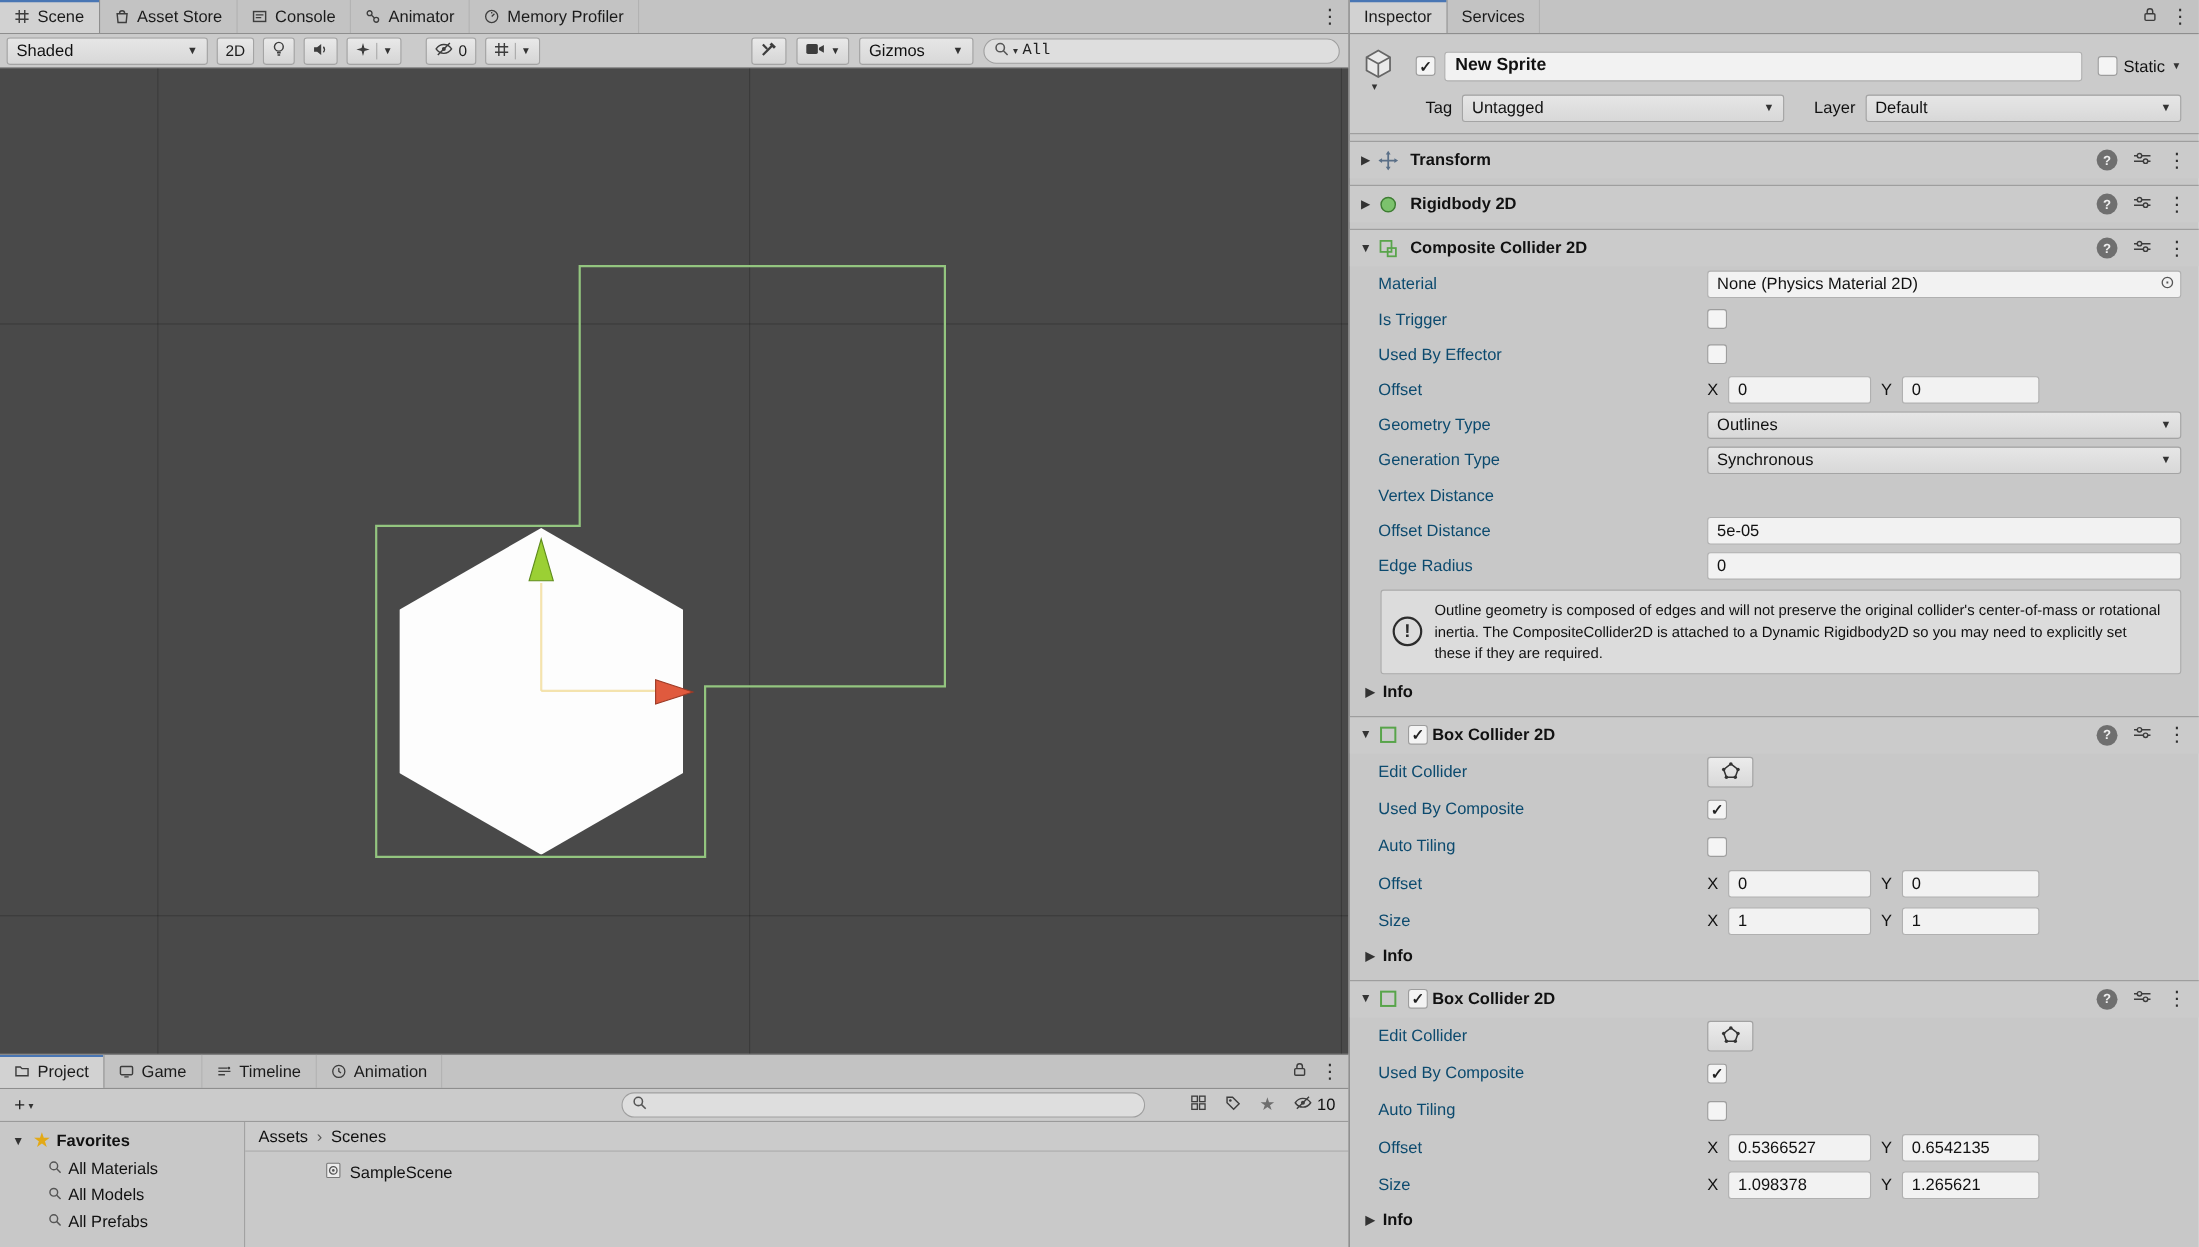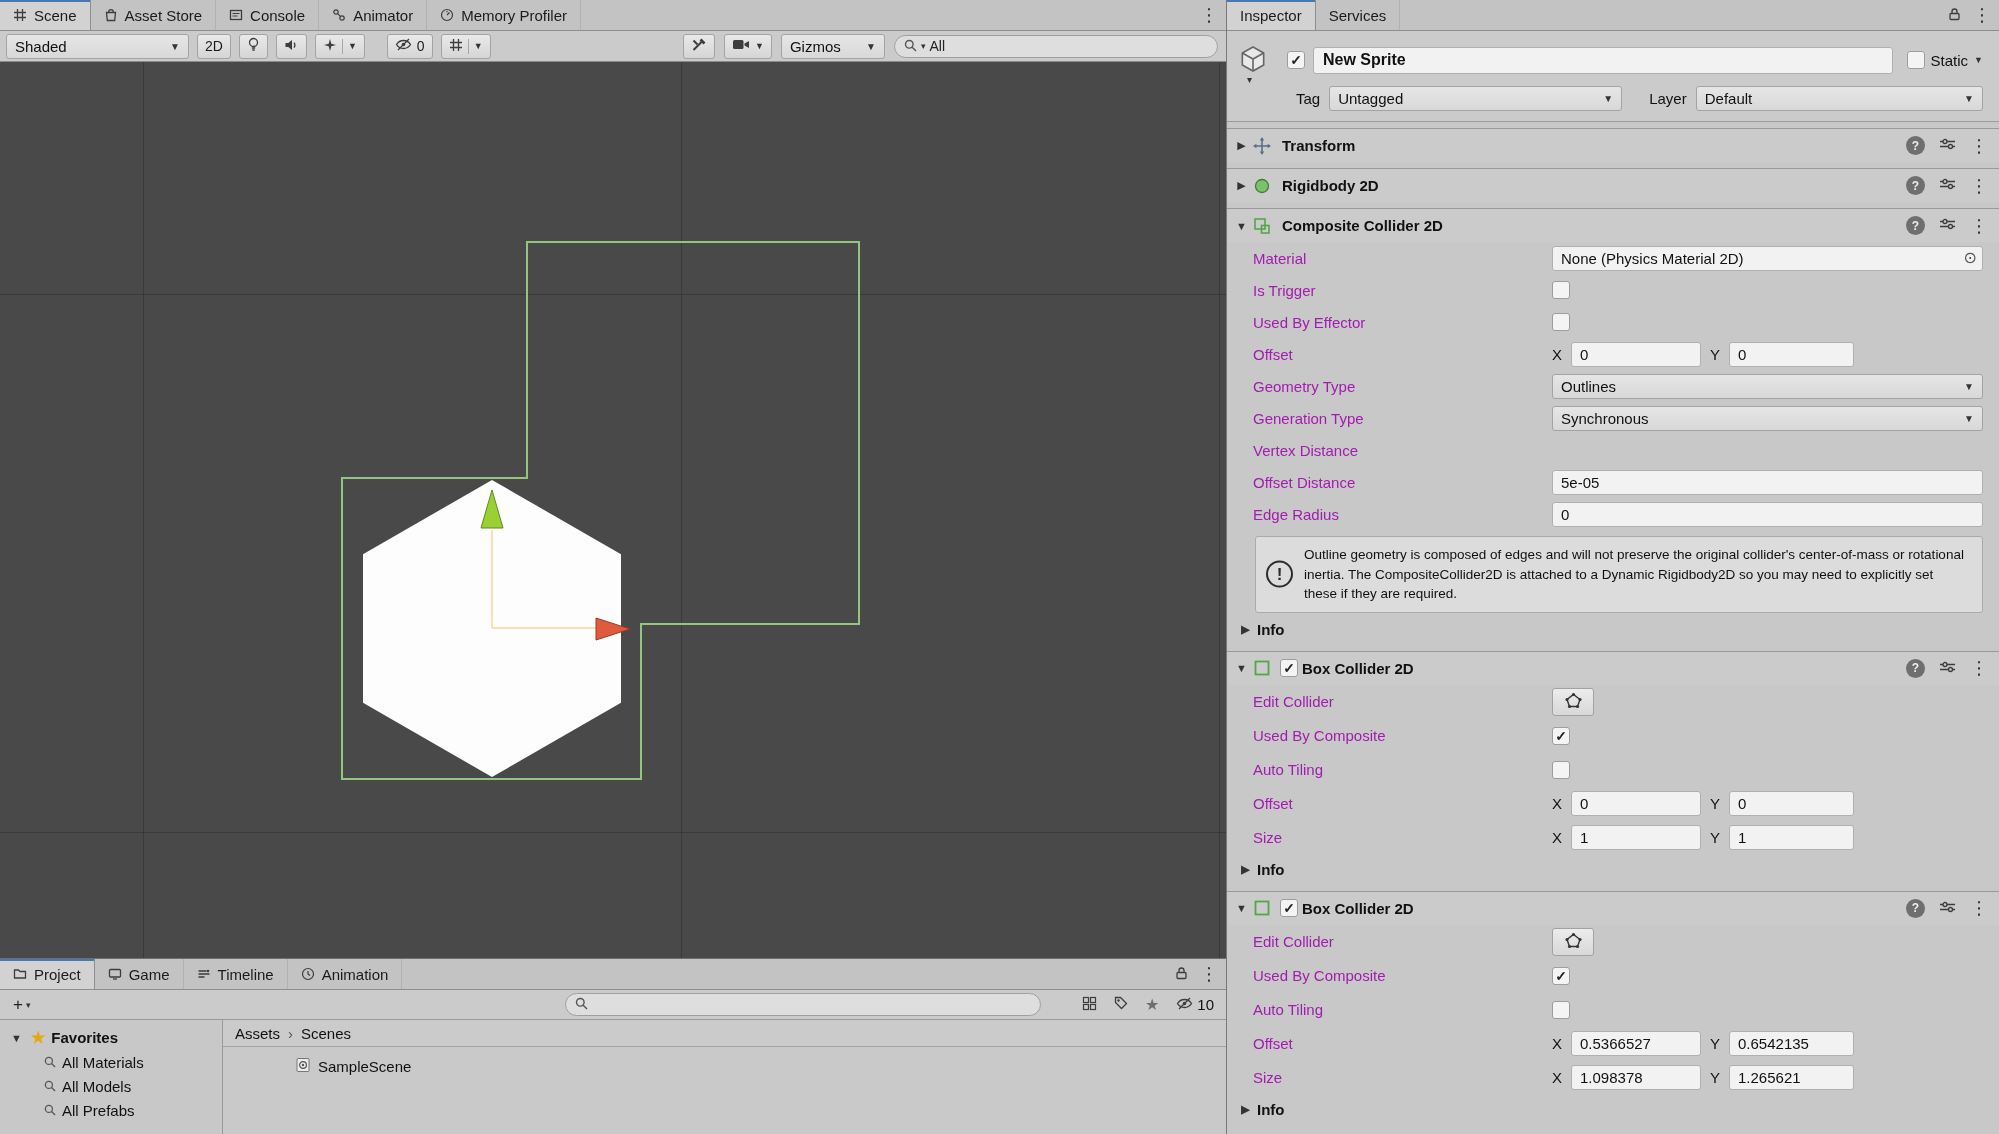--- a/index.html
+++ b/index.html
@@ -22,21 +22,21 @@
   .tb-btn { height:25px; background:linear-gradient(#e9e9e9,#d5d5d5); border:1px solid #a4a4a4;
     border-radius:3px; display:flex; align-items:center; justify-content:center; gap:5px;
     padding:0 7px; font-size:14px; color:#1b1b1b; }
   .tb-sep { width:1px; height:15px; background:#a8a8a8; }
   .dd { height:25px; background:linear-gradient(#e6e6e6,#d8d8d8); border:1px solid #a4a4a4;
     border-radius:3px; display:flex; align-items:center; justify-content:space-between;
     padding:0 8px; font-size:15px; }
   .pill-search { height:23px; background:#dedede; border:1px solid #9f9f9f; border-radius:12px;
     display:flex; align-items:center; gap:4px; padding:0 9px; }
   .pill-search input { border:none; background:transparent; outline:none; font-size:14px;
-    width:100%; color:#222; font-family:Liberation Sans, sans-serif; }
+    width:100%; color:#222; font-family:Liberation Mono, monospace; }
 
   .cb { width:18px; height:18px; background:#f4f4f4; border:1px solid #9d9d9d; border-radius:3px;
     display:flex; align-items:center; justify-content:center; flex:none;
     font-size:14px; font-weight:bold; color:#222; line-height:1; }
   .tf { height:25px; background:#f2f2f2; border:1px solid #b0b0b0; border-radius:3px;
     display:flex; align-items:center; padding:0 8px; font-size:15px; }
 
   
   .left-pane { position:absolute; left:0; top:0; width:1226px; height:1134px;
     display:flex; flex-direction:column; background:#c8c8c8; }
@@ -103,21 +103,21 @@
   .foldout { width:17px; font-size:11px; color:#333; text-align:center; flex:none; }
   .comp-icon { width:24px; display:flex; align-items:center; justify-content:center; flex:none; margin-right:4px; }
   .comp-title { font-weight:bold; font-size:15px; margin-left:4px; }
   .hdr-icons { margin-left:auto; display:flex; align-items:center; gap:14px; padding-right:11px; }
   .help-circle { width:19px; height:19px; border-radius:50%; background:#6f6f6f; color:#eee;
     display:flex; align-items:center; justify-content:center; font-size:12px; font-weight:bold; }
 
   .prop-row { display:flex; align-items:center; padding-left:26px; }
   .composite-body .prop-row { height:32px; }
   .boxc .prop-row { height:34px; }
-  .prop-label { width:299px; flex:none; color:#a21caf; }
+  .prop-label { width:299px; flex:none; color:#0c4a6e; }
   .prop-value { flex:1; margin-right:16px; display:flex; align-items:center; min-width:0; }
   .prop-value .dd, .prop-value .tf.full { flex:1; }
   .obj-field { flex:1; height:25px; background:#f2f2f2; border:1px solid #b0b0b0; border-radius:3px;
     display:flex; align-items:center; justify-content:space-between; padding:0 5px 0 8px; }
   .picker { color:#555; font-size:16px; line-height:1; }
   .axis { width:14px; margin-right:5px; flex:none; }
   .tf.mini-x { width:130px; flex:none; }
   .tf.mini-y { width:125px; flex:none; }
   .axis-gap { width:9px; flex:none; }
 

